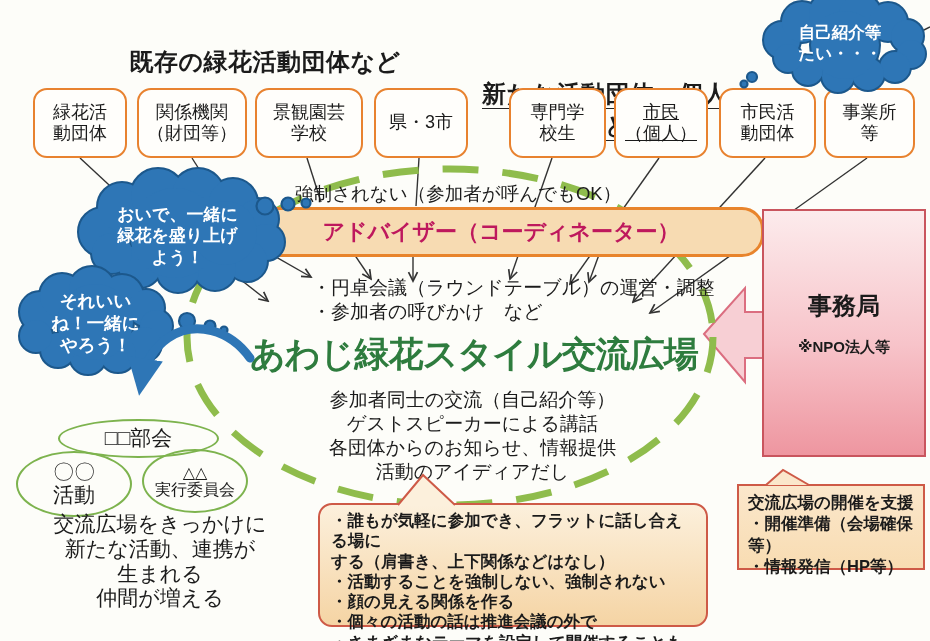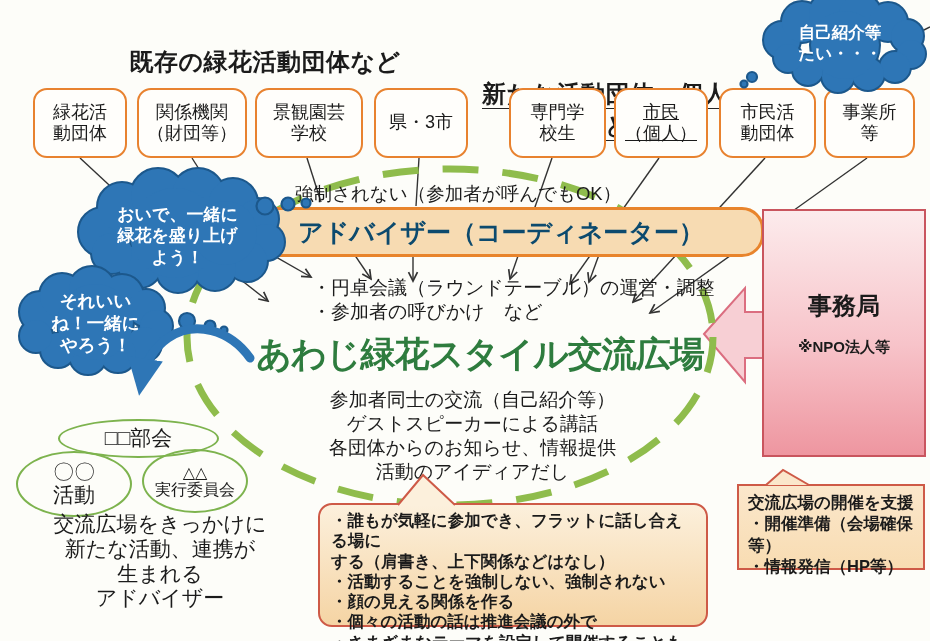--- a/index.html
+++ b/index.html
@@ -18,28 +18,28 @@
   .orgbox{
     position:absolute;top:88px;height:66px;z-index:2;
     border:2.5px solid #e8822f;border-radius:14px;background:#fffefb;
     display:flex;align-items:center;justify-content:center;text-align:center;
     font-size:18px;font-weight:500;line-height:1.18;white-space:pre-line;
   }
   #advisor-bar{
     position:absolute;left:238px;top:207px;width:520px;height:44px;z-index:2;
     border:3px solid #e8842c;border-radius:22px;background:#f7dbb2;
     display:flex;align-items:center;justify-content:center;
-    font-size:25px;font-weight:bold;color:#0c4a6e;
+    font-size:22px;font-weight:bold;color:#be185d;
   }
   .cloudtxt{
     position:absolute;z-index:4;color:#ffffff;font-weight:bold;
     text-align:center;white-space:pre-line;line-height:1.25;
   }
   #plaza-title{
-    left:250px;top:331px;width:460px;text-align:center;
+    left:250px;top:331px;width:460px;
     font-size:35px;font-weight:800;letter-spacing:-1px;color:#2e7c3e;
   }
   .greenellipse{
     position:absolute;z-index:2;border:2.5px solid #7db34e;border-radius:50%;
     display:flex;align-items:center;justify-content:center;text-align:center;
     background:transparent;white-space:pre-line;line-height:1.08;
   }
   #secretariat-box{
     position:absolute;left:762px;top:209px;width:160px;height:244px;z-index:2;
     border:2px solid #c9555e;
@@ -157,21 +157,21 @@
 
   <div class="greenellipse" style="left:58px;top:419px;width:157px;height:35px;font-size:21px;font-weight:500;">□□部会</div>
   <div class="greenellipse" style="left:16px;top:451px;width:112px;height:62px;font-size:21px;font-weight:500;">〇〇
 活動</div>
   <div class="greenellipse" style="left:142px;top:449px;width:102px;height:60px;font-size:16px;font-weight:500;">△△
 実行委員会</div>
 
   <div class="txt" style="left:30px;top:512px;width:260px;text-align:center;font-size:21px;font-weight:500;line-height:1.18;">交流広場をきっかけに
 新たな活動、連携が
 生まれる
-アドバイザー</div>
+仲間が増える</div>
 
   <svg id="fg-svg" class="layer" width="930" height="641" viewBox="0 0 930 641">
     <defs>
       <marker id="bluearrow2" viewBox="0 0 10 10" refX="6.5" refY="5" markerWidth="4.4" markerHeight="4.4" orient="auto">
         <path d="M0,0.5 L9.5,5 L0,9.5 z" fill="#2e76b6"></path>
       </marker>
       <g id="cloudA">
         <circle cx="103" cy="232" r="24"></circle>
           <circle cx="122" cy="207" r="24"></circle>
         <circle cx="158" cy="196" r="27"></circle>

